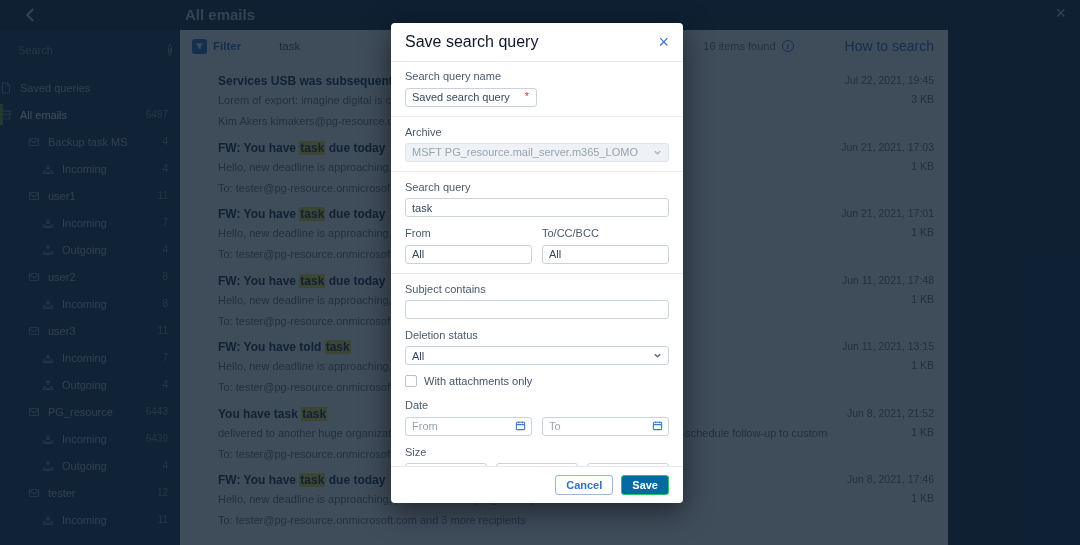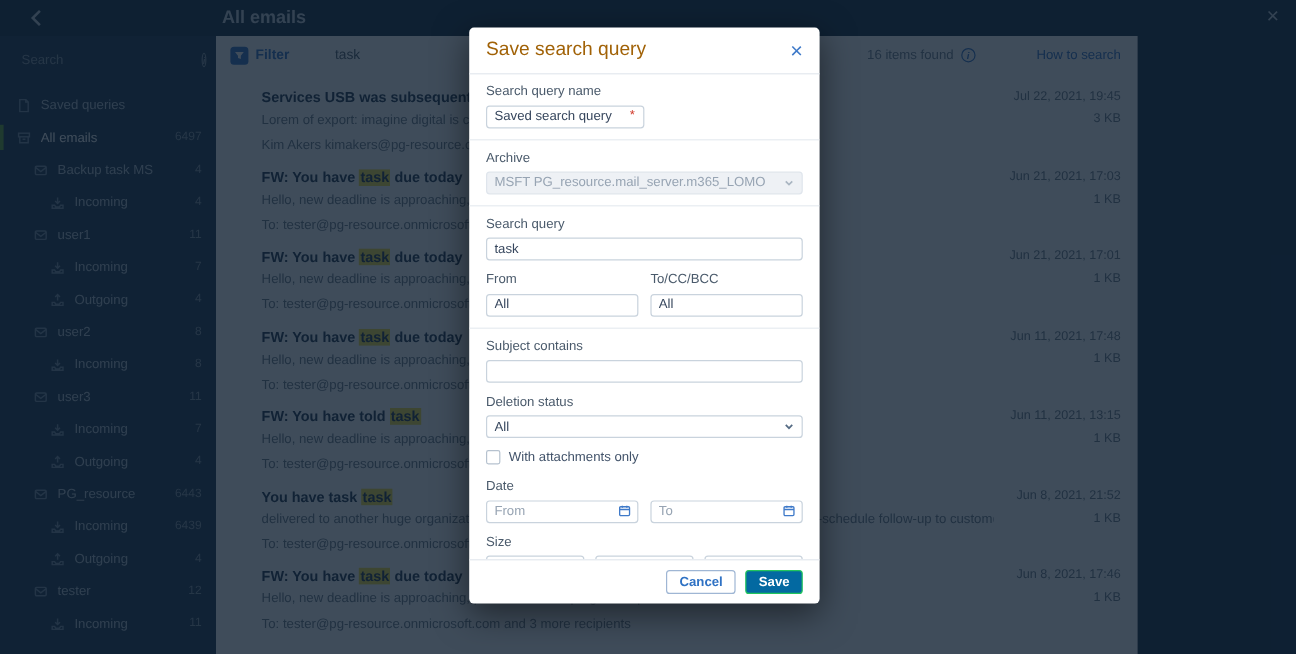--- a/index.html
+++ b/index.html
@@ -19,21 +19,21 @@
 
   
   .sidebar { position:absolute; left:0; top:30px; width:180px; height:515px;
     background:#2a4156; z-index:1; }
   .sb-search { display:flex; align-items:center; gap:8px; padding:14px 10px 10px 10px; }
   .sb-search input { flex:1; background:transparent; border:none; outline:none;
     color:#b8c4cf; font-size:11px; }
   .sb-search input::placeholder { color:#8b99a6; }
   .tree { margin-top:8px; }
   .tree-row { position:relative; display:flex; align-items:center; gap:8px;
-    height:27px; padding:0 12px 0 14px; cursor:pointer; }
+    height:27px; padding:0 12px 0 0; cursor:pointer; }
   .tree-row.lvl1 { padding-left:28px; }
   .tree-row.lvl2 { padding-left:42px; }
   .tree-row.active::before { content:""; position:absolute; left:0; top:3px;
     bottom:3px; width:3px; background:#6fae3c; }
   .tree-ic { width:12px; height:12px; flex:0 0 12px; stroke:#7f93a6; fill:none;
     stroke-width:1.2; }
   .tree-label { flex:1; font-size:11px; color:#b8c4cf; white-space:nowrap;
     overflow:hidden; text-overflow:ellipsis; }
   .tree-row.active .tree-label { color:#ffffff; }
   .tree-count { font-size:10px; color:#8b99a6; }
@@ -42,21 +42,21 @@
   .main { position:absolute; left:180px; top:30px; width:768px; height:515px;
     background:#ffffff; z-index:1; overflow:hidden; }
   .toolbar { display:flex; align-items:center; height:32px; padding:0 14px 0 12px; }
   .filter-btn { display:flex; align-items:center; gap:6px; color:#3f7ac9;
     font-size:11.5px; font-weight:bold; cursor:pointer; }
   .filter-ic { width:15px; height:15px; background:#3f7ac9; border-radius:3px;
     display:flex; align-items:center; justify-content:center; }
   .applied-query { margin-left:38px; font-size:11.5px; color:#5b6774; }
   .toolbar-right { margin-left:auto; display:flex; align-items:center; gap:6px; }
   .items-found { font-size:11px; color:#7a8796; }
-  .help-link { font-size:11px; color:#3f7ac9; cursor:pointer;padding-left:45px; }
+  .help-link { font-size:14px; color:#3f7ac9; cursor:pointer;padding-left:45px; }
   .info-ic { width:12px; height:12px; border:1px solid #3f7ac9; border-radius:50%;
     color:#3f7ac9; font-size:8px; line-height:11px; text-align:center;
     font-style:italic; font-weight:bold; }
   .sb-info { border-color:#8b99a6; color:#8b99a6; }
 
   .email-list { margin-top:6px; }
   .email-row { position:relative; height:66.5px; padding:4px 14px 0 38px;
     cursor:pointer; }
   .email-main { position:absolute; left:38px; right:120px; top:6px;
     white-space:nowrap; overflow:hidden; }
@@ -68,21 +68,21 @@
   .email-date { font-size:10.5px; color:#76838f; }
   .email-size { font-size:10.5px; color:#76838f; margin-top:7px; }
 
   
   .overlay { position:absolute; inset:0; background:rgba(9,26,44,0.78); z-index:10; }
   .modal { position:absolute; left:391px; top:23px; width:292px; height:480px;
     background:#ffffff; border-radius:4px; z-index:20;
     box-shadow:0 8px 28px rgba(0,0,0,0.5); display:flex; flex-direction:column; }
   .modal-header { display:flex; align-items:center; justify-content:space-between;
     padding:10px 14px; border-bottom:1px solid #e3e8ee; }
-  .modal-title { font-size:16px; color:#a16207; }
+  .modal-title { font-size:16px; color:#0f172a; }
   .modal-close { font-size:18px; line-height:16px; color:#3f7ac9; cursor:pointer; }
   .modal-body { flex:1; padding:8px 14px 4px 14px; overflow:hidden; }
   .group { margin-bottom:10px; }
   .group.tight { margin-bottom:0; }
   .f-label { display:block; font-size:11px; line-height:13px; color:#4a5a6b;
     margin-bottom:4px; }
   .t-input { width:100%; height:19px; border:1px solid #c9d3dd; border-radius:3px;
     padding:0 6px; font-size:11px; color:#36465d; outline:none;
     font-family:"Liberation Sans", sans-serif; background:#fff; }
   .t-input::placeholder { color:#97a4b3; }

